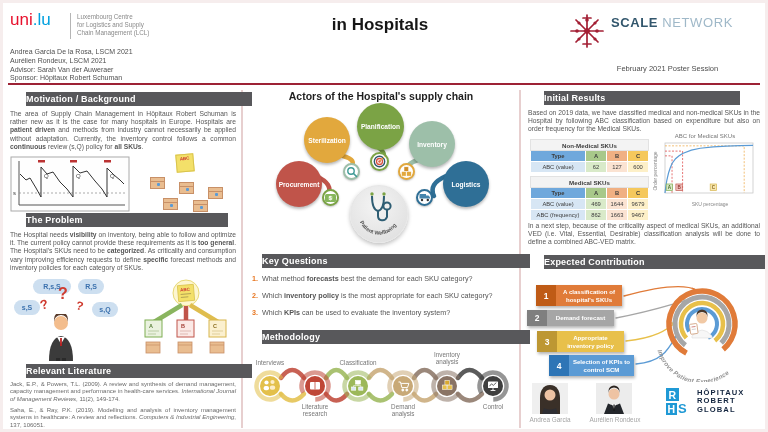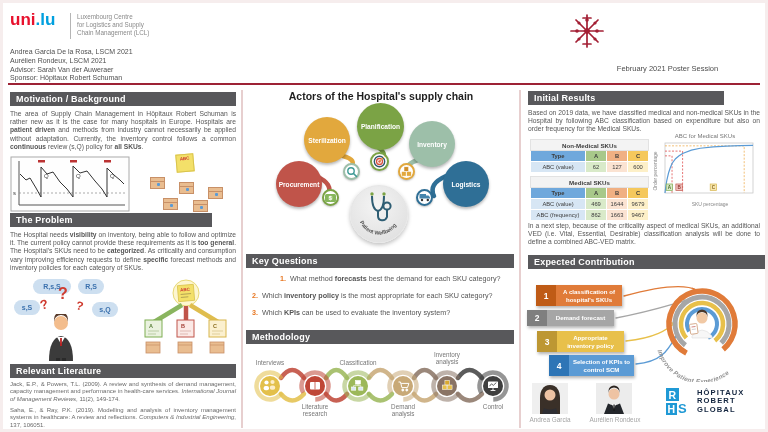--- a/index.html
+++ b/index.html
@@ -1,19 +1,19 @@
 <!DOCTYPE html>
 <html><head>
 <meta charset="utf-8">
 <style>
   html,body{margin:0;padding:0;}
   body{width:768px;height:432px;position:relative;background:#fff;font-family:"Liberation Sans",sans-serif;overflow:hidden;}
   .abs{position:absolute;}
   .frame{position:absolute;inset:0;border:3px solid #f6eded;pointer-events:none;z-index:50;}
-  .bar{position:absolute;height:14px;background:#58585b;color:#fff;font-weight:bold;font-size:9px;line-height:14px;padding-left:6px;box-sizing:border-box;letter-spacing:.2px;}
+  .bar{position:absolute;height:14px;background:#58585b;color:#fff;font-weight:bold;font-size:9px;line-height:14px;padding-left:0;box-sizing:border-box;letter-spacing:.2px;margin-left:16px;}
   .para{position:absolute;font-size:6.7px;line-height:8.2px;color:#565656;text-align:justify;}
   .ref{font-size:6px;line-height:7.4px;color:#6a6a6a;text-align:justify;margin:0 0 3.5px 0;}
   .actor{position:absolute;border-radius:50%;display:flex;align-items:center;justify-content:center;color:#fff;font-weight:bold;font-size:6.6px;text-align:center;box-shadow:0 2px 3px rgba(0,0,0,.28);z-index:3;}
   .minicirc{position:absolute;width:17px;height:17px;border-radius:50%;background:#fff;border:2px solid #ccc;box-sizing:border-box;display:flex;align-items:center;justify-content:center;box-shadow:0 1px 2px rgba(0,0,0,.25);z-index:4;}
   .bub{position:absolute;background:#cddff0;color:#3a70ad;font-weight:bold;font-size:7px;border-radius:9px;text-align:center;height:15px;line-height:15px;}
   .qrow{position:absolute;left:252px;width:260px;font-size:7.2px;color:#555;}
   .qn{color:#e87722;font-weight:bold;margin-right:4px;}
   .mlab{position:absolute;font-size:6.3px;color:#777;text-align:center;line-height:7px;}
   .citem{position:absolute;display:flex;box-shadow:1px 2px 3px rgba(0,0,0,.3);z-index:3;}
   .cnum{width:20px;display:flex;align-items:center;justify-content:center;color:#fff;font-weight:bold;font-size:8.5px;flex:0 0 20px;}
@@ -36,36 +36,37 @@
   .box b{position:absolute;left:6px;top:5px;width:3px;height:3px;background:#5b9bd5;border-radius:1px;}
   .qmark{position:absolute;color:#cf3b2f;font-weight:bold;z-index:2;}
   .pname{position:absolute;font-size:6.4px;color:#a5a5a5;text-align:center;}
   .divider{position:absolute;top:90px;height:338px;width:2px;background:#e7cfcf;}
 </style>
 </head>
 <body>
 
 <div class="frame"></div>
 
-<div class="abs" style="left:10px;top:10px;font-size:17px;font-weight:bold;">
+<div class="abs" style="left:10px;top:10px;font-size:17px;font-weight:normal;">
   <span style="color:#e8112d;">uni</span><span style="color:#00a0df;">.lu</span>
 </div>
 <div class="abs" style="left:70px;top:13px;width:1px;height:26px;background:#b5b5b5;"></div>
 <div class="abs" style="left:77px;top:13px;font-size:6.3px;line-height:8.2px;color:#8a8a8a;">
   <div>Luxembourg Centre</div>
   <div>for Logistics and Supply</div>
   <div>Chain Management (LCL)</div>
 </div>
 <div class="abs" style="left:10px;top:48px;font-size:7px;line-height:8.8px;color:#4f4f4f;">
   <div>Andrea Garcia De la Rosa, LSCM 2021</div>
   <div>Aurélien Rondeux, LSCM 2021</div>
   <div>Advisor: Sarah Van der Auweraer</div>
   <div>Sponsor: Hôpitaux Robert Schuman</div>
 </div>
 <div class="abs" style="left:225px;top:14px;width:310px;text-align:center;font-size:17px;font-weight:bold;color:#161616;line-height:22px;">
+  <div>in Hospitals</div>
 </div>
 <svg class="abs" style="left:568px;top:12px;" width="38" height="38" viewBox="0 0 38 38">
   <g stroke="#a31f34" stroke-width="1.7" stroke-linecap="round">
     <line x1="19" y1="19" x2="19" y2="3"></line>
       <line x1="19" y1="19" x2="30" y2="8"></line>
     <line x1="19" y1="19" x2="35" y2="19"></line>
       <line x1="19" y1="19" x2="30" y2="30"></line>
     <line x1="19" y1="19" x2="19" y2="35"></line>
       <line x1="19" y1="19" x2="8" y2="30"></line>
     <line x1="19" y1="19" x2="3" y2="19"></line>
@@ -78,20 +79,21 @@
     <circle cx="19" cy="8" r="1.8"></circle>
       <circle cx="27" cy="11" r="1.6"></circle>
       <circle cx="11" cy="11" r="1.6"></circle>
     <circle cx="27" cy="27" r="1.6"></circle>
       <circle cx="11" cy="27" r="1.6"></circle>
       <circle cx="29" cy="19" r="1.8"></circle>
       <circle cx="9" cy="19" r="1.8"></circle>
   </g>
 </svg>
 <div class="abs" style="left:611px;top:15px;font-size:13px;letter-spacing:.6px;line-height:15px;">
+  <div><span style="color:#33576d;font-weight:bold;">SCALE</span> <span style="color:#9fb8c8;">NETWORK</span></div>
 </div>
 <div class="abs" style="left:575px;top:64px;width:185px;text-align:center;font-size:7.5px;color:#4d4d4d;">February 2021 Poster Session</div>
 <div class="abs" style="left:8px;top:83px;width:752px;height:2px;background:#9d2235;"></div>
 
 <div class="divider" style="left:241px;"></div>
 <div class="divider" style="left:519px;"></div>
 
 <div class="bar" style="left:10px;top:92px;width:226px;">Motivation / Background</div>
 <div class="para" style="left:10px;top:110px;width:226px;"><span>The area of Supply Chain Management in Hôpitaux Robert Schuman is rather new as it is the case for many hospitals in Europe. Hospitals are </span><span style="font-weight: bold;">patient driven</span><span> and methods from industry cannot necessarily be applied without adaptation. Currently, the inventory control follows a common </span><span style="font-weight: bold;">continuous</span><span> review (s,Q) policy for </span><span style="font-weight: bold;">all SKUs</span><span>.</span></div>
 
@@ -272,21 +274,21 @@
 <div class="minicirc" style="left: 416px; top: 189px; border-color: rgb(47, 111, 150);">
   <svg width="12" height="9" viewBox="0 0 12 9">
       <rect x="0.5" y="1" width="6.5" height="4.5" fill="#4585ad"></rect>
       <path d="M7,2.5 h2.5 l1.5,1.8 v1.2 h-4 z" fill="#4585ad"></path>
       <circle cx="3" cy="7" r="1.2" fill="#333"></circle>
       <circle cx="8.8" cy="7" r="1.2" fill="#333"></circle>
     </svg>
 </div>
 
 <div class="bar" style="left:246px;top:254px;width:268px;">Key Questions</div>
-<div class="qrow" style="top:274px;margin-left:28px;"><span class="qn">1.</span><span><span>What method </span><span style="font-weight: bold;">forecasts</span><span> best the demand for each SKU category?</span></span></div>
+<div class="qrow" style="top:274px;"><span class="qn">1.</span><span><span>What method </span><span style="font-weight: bold;">forecasts</span><span> best the demand for each SKU category?</span></span></div>
 <div class="qrow" style="top:291px;"><span class="qn">2.</span><span><span>Which </span><span style="font-weight: bold;">inventory policy</span><span> is the most appropriate for each SKU category?</span></span></div>
 <div class="qrow" style="top:308px;"><span class="qn">3.</span><span><span>Which </span><span style="font-weight: bold;">KPIs</span><span> can be used to evaluate the inventory system?</span></span></div>
 
 <div class="bar" style="left:246px;top:330px;width:268px;">Methodology</div>
 
 <svg class="abs" style="left:246px;top:344px;" width="270" height="86" viewBox="0 0 270 86">
   <g fill="none" stroke-linecap="round" stroke-width="4.5" opacity=".85">
     <path d="M35,50 Q46,63 58,50" stroke="#e3c04b"></path>
     <path d="M35,34 Q46,18 58,34" stroke="#bf4637"></path>
     <path d="M80,50 Q90,63 101,50" stroke="#bf4637"></path>

